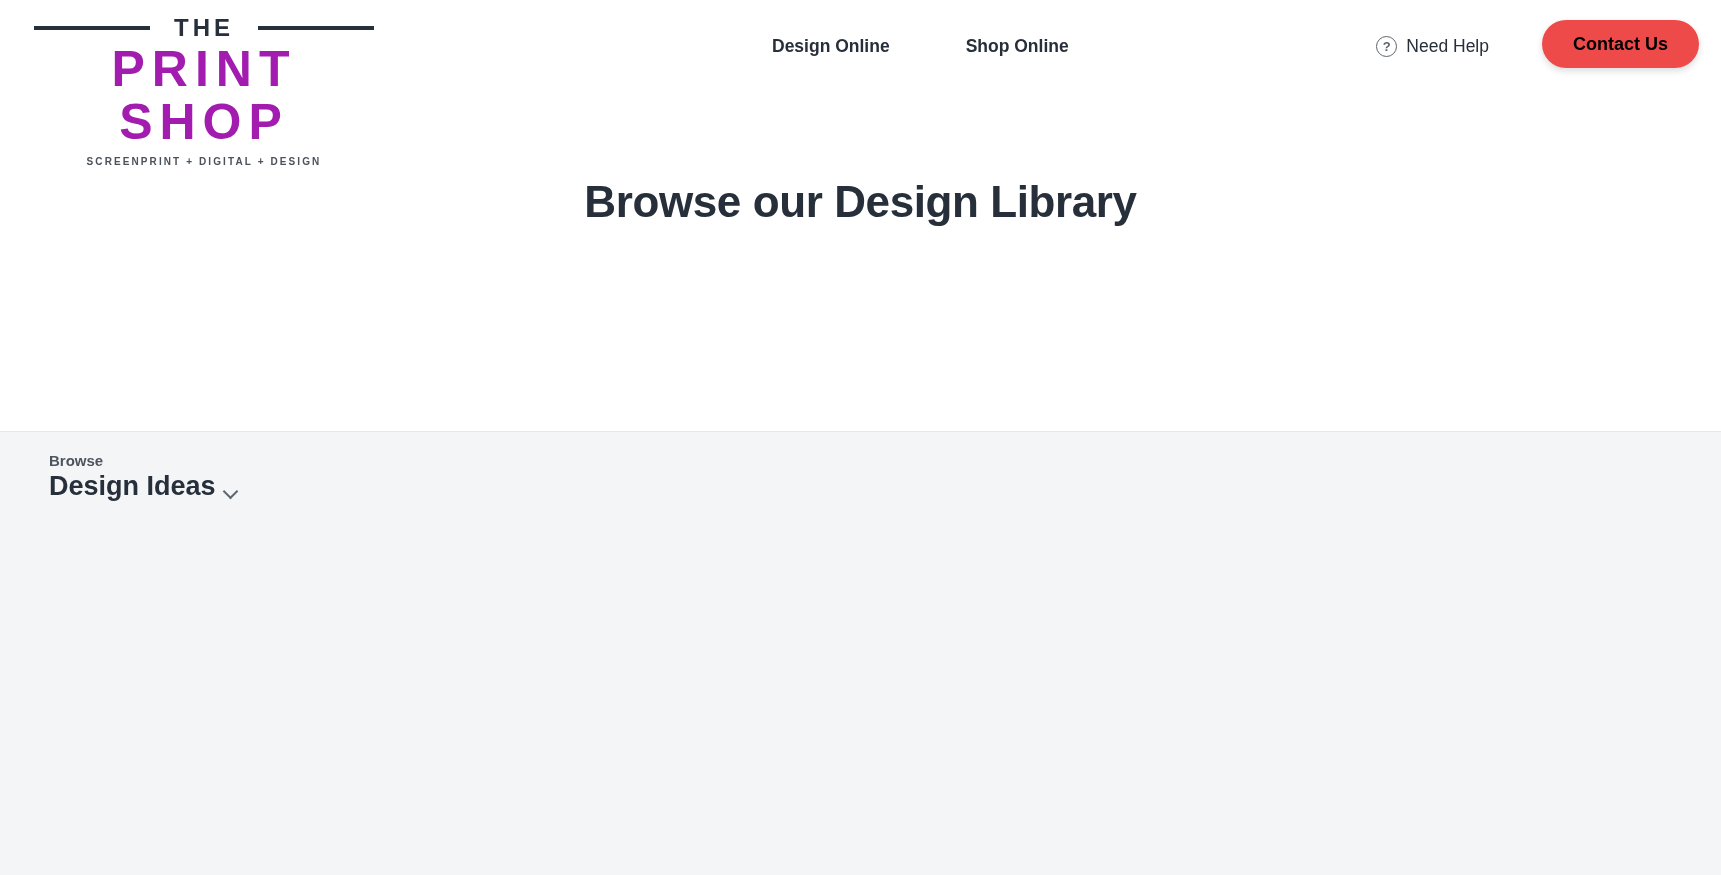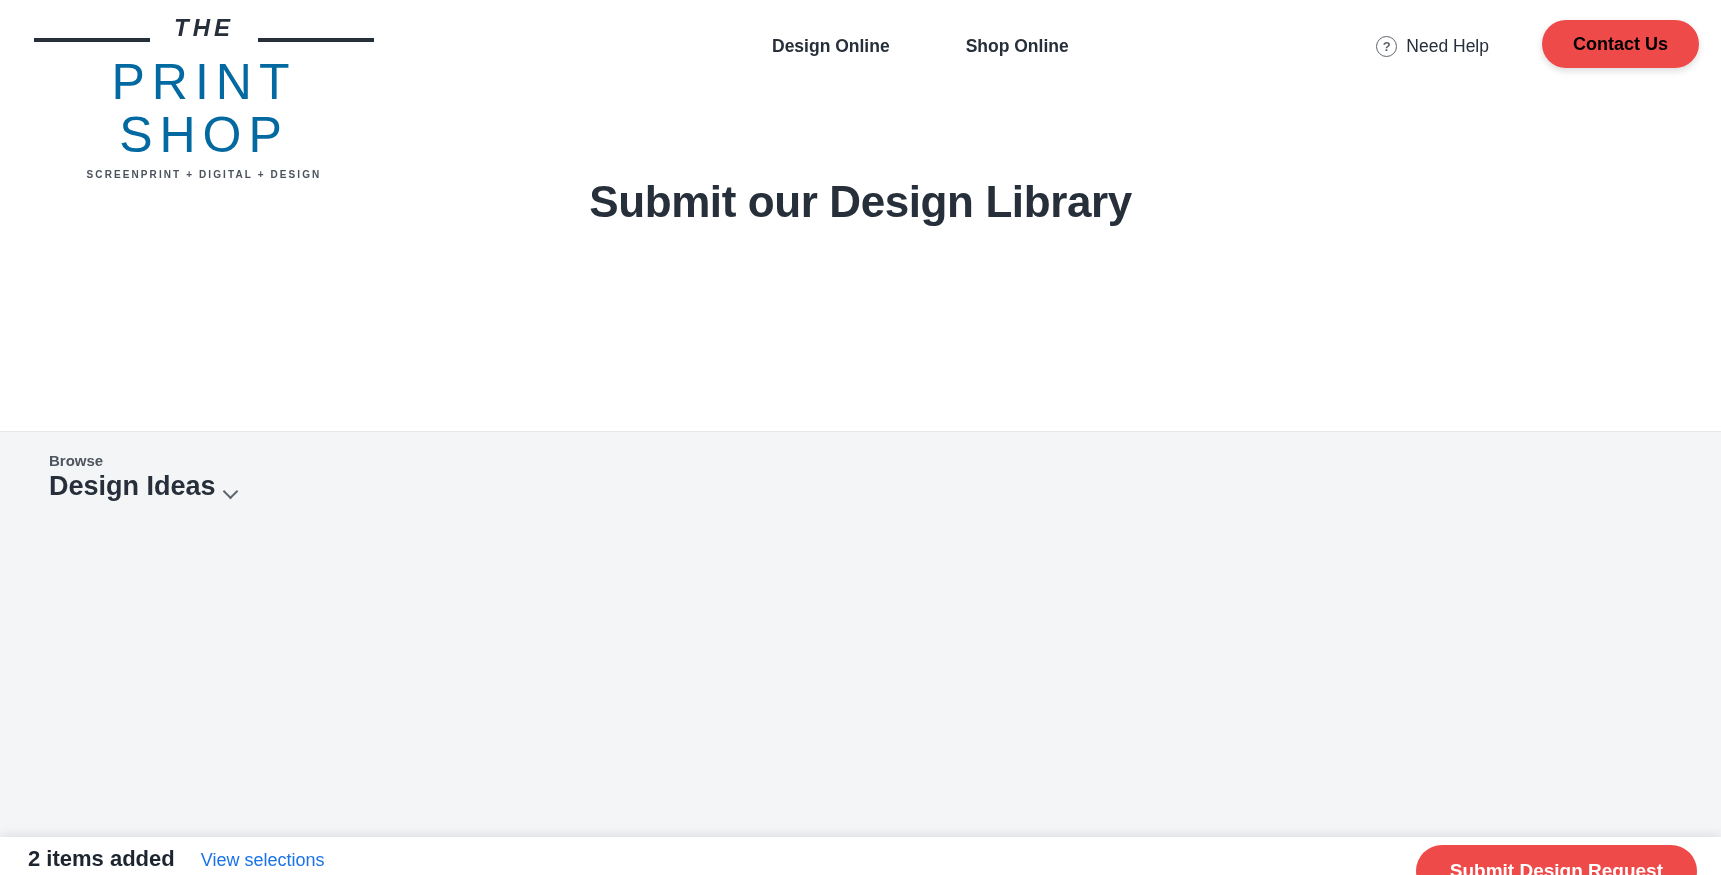--- a/index.html
+++ b/index.html
@@ -7,24 +7,24 @@
     width: 1721px; height: 875px;
     background: #ffffff;
     font-family: "Liberation Sans", sans-serif;
     overflow: hidden;
   }
   #page { position: relative; width: 1721px; height: 875px; background: #fff; }
 
   
   .header { position: relative; height: 132px; background: #fff; }
   .logo { position: absolute; left: 34px; top: 14px; width: 340px; text-align: center; }
-  .logo-top { display: flex; align-items: flex-end; justify-content: center; gap: 24px; font-style: italic; }
+  .logo-top { display: flex; align-items: center; justify-content: center; gap: 24px; }
   .logo-rule { height: 4px; background: #262f3a; flex: 1 1 auto; }
   .logo-the { font-size: 24px; font-weight: bold; letter-spacing: 4px; color: #262f3a; }
-  .logo-main { font-size: 50px; font-weight: normal; letter-spacing: 7px; color: #0369a1; line-height: 1.06; margin-top: 14px; }
+  .logo-main { font-size: 50px; font-weight: bold; letter-spacing: 7px; color: #a21caf; line-height: 1.06; margin-top: 1px; }
   .logo-sub { font-size: 10px; font-weight: bold; letter-spacing: 2.1px; color: #4a525c; margin-top: 7px; }
 
   .nav { position: absolute; left: 728px; top: 36px; display: flex; gap: 32px; }
   .nav a { font-size: 17.5px; font-weight: bold; color: #262f3a; text-decoration: none; white-space: nowrap; margin-left: 44px; }
 
   .help { position: absolute; right: 232px; top: 36px; display: flex; align-items: center; gap: 9px; cursor: pointer; }
   .help-ic { width: 21px; height: 21px; border-radius: 50%; border: 1.8px solid #5d646d; color: #5d646d;
              font-size: 13px; font-weight: bold; display: flex; align-items: center; justify-content: center; line-height: 1; }
   .help-txt { font-size: 17.5px; font-weight: normal; color: #262f3a; white-space: nowrap; }
 
@@ -83,39 +83,32 @@
 
     <div class="help">
       <span class="help-ic">?</span>
       <span class="help-txt">Need Help</span>
     </div>
 
     <button class="contact">Contact Us</button>
   </div>
 
   <div class="hero">
-    <h1>Submit our Design Library</h1>
+    <h1>Browse our Design Library</h1>
   </div>
 
   <div class="divider"></div>
 
   <div class="panel">
     <div class="filters">
       <div class="browse">
         <div class="browse-lbl">Browse</div>
         <div class="browse-sel">
           <span class="browse-val">Design Ideas</span>
           <span class="chev-sm"></span>
         </div>
       </div>
     </div>
 
   </div>
 
-  <div class="bottombar">
-    <div class="bb-left">
-      <span class="bb-count">2 items added</span>
-      <a href="#" class="bb-link">View selections</a>
-    </div>
-    <button class="submit">Submit Design Request</button>
-  </div>
 
 </div>
 
 </body></html>

